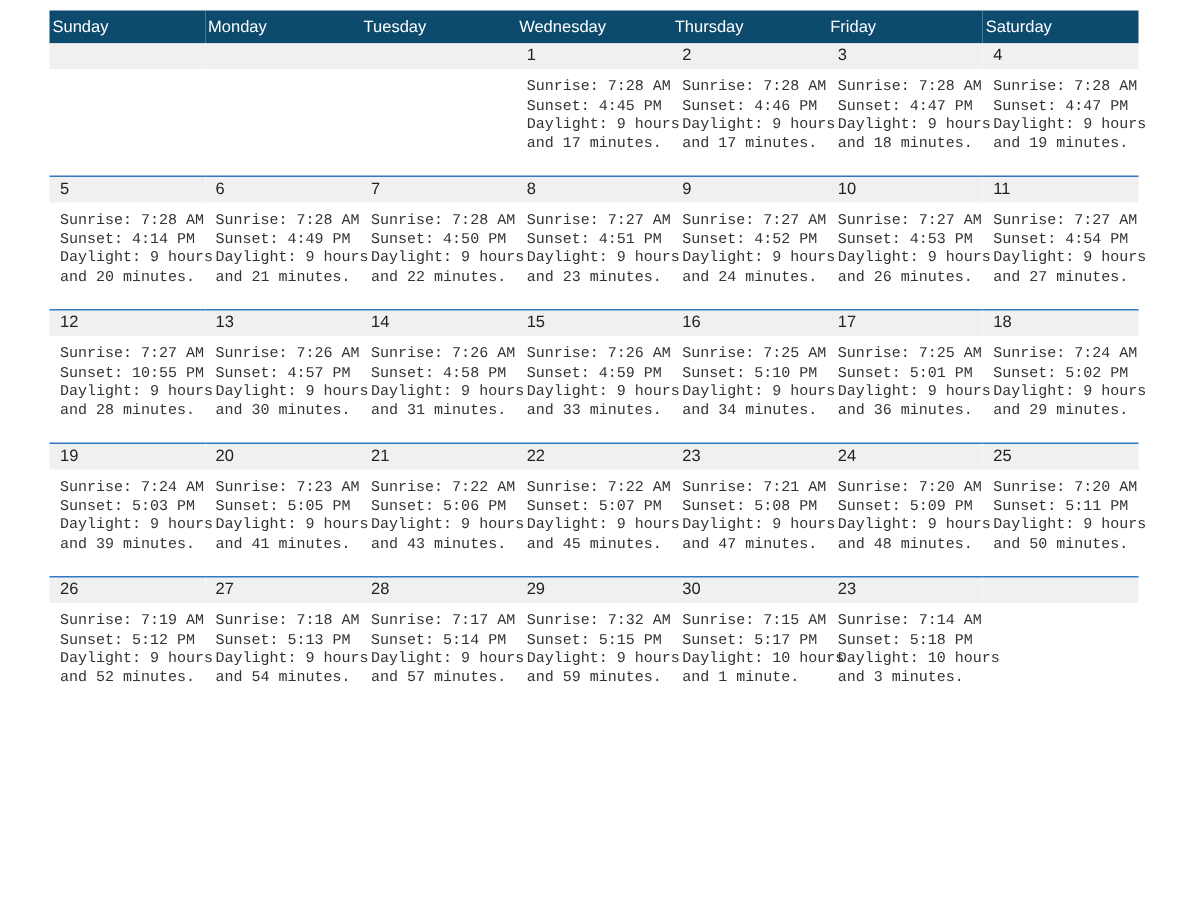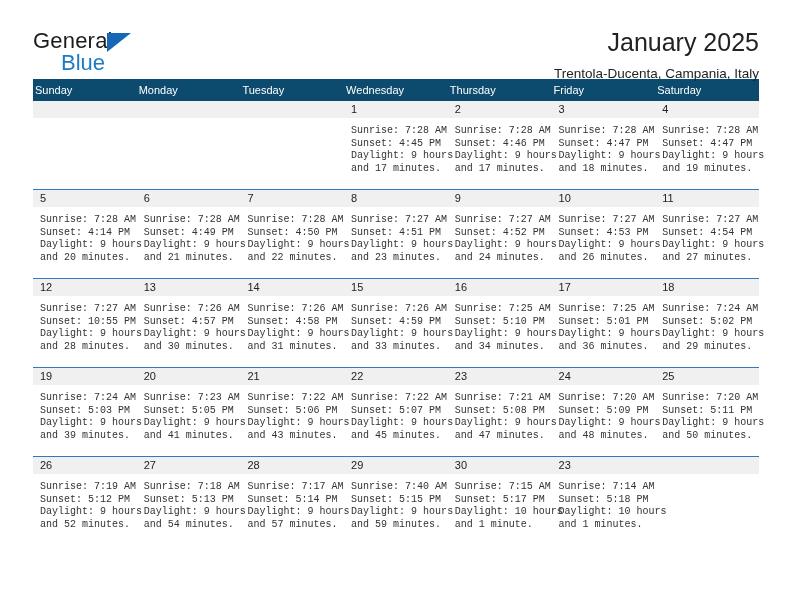--- a/index.html
+++ b/index.html
@@ -133,31 +133,20 @@
   }
   .info div {
     white-space: nowrap;
   }
 </style>
 </head>
 <body>
 
 <div class="page">
 
-  <div class="header">
-    <div class="brand">
-      <span class="brand-general">General</span>
-      <span class="brand-tri"></span>
-      <span class="brand-blue">Blue</span>
-    </div>
-    <div class="titles">
-      <h1 class="cal-title">January 2025</h1>
-      <div class="cal-subtitle">Trentola-Ducenta, Campania, Italy</div>
-    </div>
-  </div>
 
   <table class="calendar">
     <thead>
       <tr>
         <th>Sunday</th>
         <th>Monday</th>
         <th>Tuesday</th>
         <th>Wednesday</th>
         <th>Thursday</th>
         <th>Friday</th>
@@ -494,21 +483,21 @@
                 <div>Sunset: 5:14 PM</div>
                 <div>Daylight: 9 hours</div>
                 <div>and 57 minutes.</div>
               </div>
             </div>
           </td>
           <td>
             <div class="cell">
               <div class="daynum">29</div>
               <div class="info">
-                <div>Sunrise: 7:40 AM</div>
+                <div>Sunrise: 7:32 AM</div>
                 <div>Sunset: 5:15 PM</div>
                 <div>Daylight: 9 hours</div>
                 <div>and 59 minutes.</div>
               </div>
             </div>
           </td>
           <td>
             <div class="cell">
               <div class="daynum">30</div>
               <div class="info">
@@ -519,21 +508,21 @@
               </div>
             </div>
           </td>
           <td>
             <div class="cell">
               <div class="daynum">23</div>
               <div class="info">
                 <div>Sunrise: 7:14 AM</div>
                 <div>Sunset: 5:18 PM</div>
                 <div>Daylight: 10 hours</div>
-                <div>and 1 minutes.</div>
+                <div>and 3 minutes.</div>
               </div>
             </div>
           </td>
           <td>
             <div class="cell empty">
               <div class="daynum"></div>
             </div>
           </td>
         </tr>
       </tbody>

